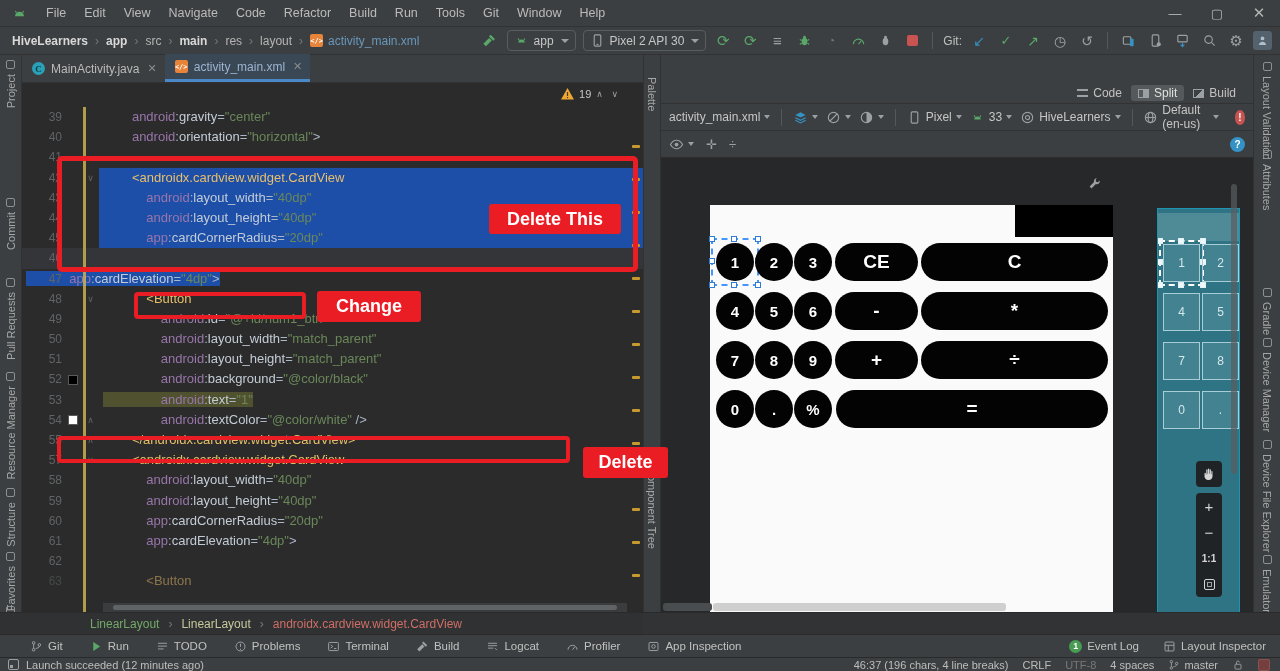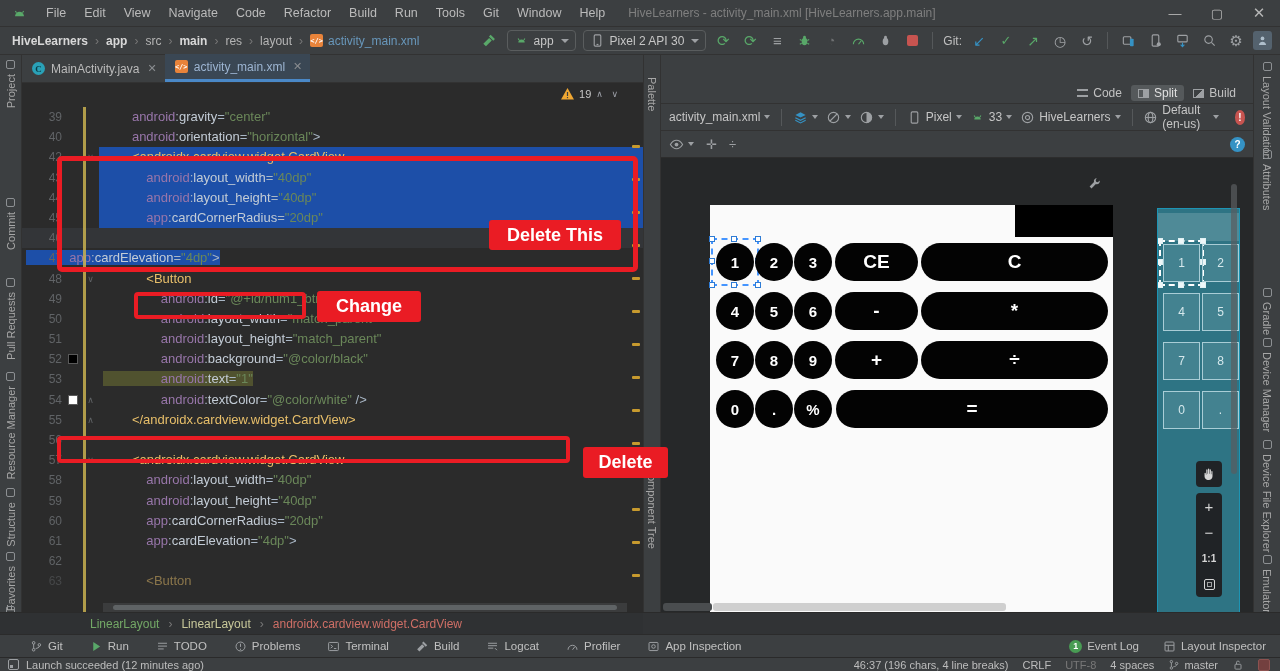--- a/index.html
+++ b/index.html
@@ -196,21 +196,20 @@
 
   <header id="titlebar">
     <span class="logo">
       <svg class="ic green" viewBox="0 0 16 16">
           <path class="f" d="M3.2 11a4.8 4.8 0 0 1 9.6 0z"></path>
           <path d="M4.8 7.2L3.6 5.4M11.2 7.2l1.2-1.8"></path>
           <circle class="f" cx="6" cy="9.6" r=".7" fill="#3c3f41"></circle>
         </svg>
     </span>
     <nav id="menus"><span class="mi">File</span><span class="mi">Edit</span><span class="mi">View</span><span class="mi">Navigate</span><span class="mi">Code</span><span class="mi">Refactor</span><span class="mi">Build</span><span class="mi">Run</span><span class="mi">Tools</span><span class="mi">Git</span><span class="mi">Window</span><span class="mi">Help</span></nav>
-    <span id="wtitle">HiveLearners - activity_main.xml [HiveLearners.app.main]</span>
     <span id="winctl">
       <span>—</span>
       <span>▢</span>
       <span style="font-size:15px;">✕</span>
     </span>
   </header>
 
   <div id="navbar">
     <div id="bc">
         <span class="bci bold">
@@ -368,35 +367,35 @@
         <span class="tab active">
           <span class="xicon">&lt;/&gt;</span>
           <span>activity_main.xml</span>
             <span class="x">✕</span>
         </span>
       </div>
       <div id="editor">
         <div id="code-lines">
             <div class="cl"><span class="ln">39</span><span class="swc"></span><span class="fo"></span><span class="co">        <span class="cns">android</span><span class="cp">:</span><span class="cat">gravity</span><span class="cp">=</span><span class="cv">"center"</span></span></div>
             <div class="cl"><span class="ln">40</span><span class="swc"></span><span class="fo"></span><span class="co">        <span class="cns">android</span><span class="cp">:</span><span class="cat">orientation</span><span class="cp">=</span><span class="cv">"horizontal"</span><span class="cp">&gt;</span></span></div>
+            <div class="cl"><span class="ln">41</span><span class="swc"></span><span class="fo"></span><span class="co"></span></div>
             <div class="cl sel"><span class="ln">42</span><span class="swc"></span><span class="fo">∨</span><span class="co">        <span class="ct">&lt;androidx.cardview.widget.CardView</span></span></div>
             <div class="cl sel"><span class="ln">43</span><span class="swc"></span><span class="fo"></span><span class="co">            <span class="cns">android</span><span class="cp">:</span><span class="cat">layout_width</span><span class="cp">=</span><span class="cv">"40dp"</span></span></div>
             <div class="cl sel"><span class="ln">44</span><span class="swc"></span><span class="fo"></span><span class="co">            <span class="cns">android</span><span class="cp">:</span><span class="cat">layout_height</span><span class="cp">=</span><span class="cv">"40dp"</span></span></div>
             <div class="cl sel"><span class="ln">45</span><span class="swc"></span><span class="fo"></span><span class="co">            <span class="cns">app</span><span class="cp">:</span><span class="cat">cardCornerRadius</span><span class="cp">=</span><span class="cv">"20dp"</span></span></div>
             <div class="cl care"><span class="ln">46</span><span class="swc"></span><span class="fo"></span><span class="co"><span class="st">            <span class="cns">app</span><span class="cp">:</span><span class="cat">cardElevation</span><span class="cp">=</span><span class="cv">"4dp"</span><span class="cp">&gt;</span></span></span></div>
             <div class="cl"><span class="ln">47</span><span class="swc"></span><span class="fo"></span><span class="co"></span></div>
             <div class="cl"><span class="ln">48</span><span class="swc"></span><span class="fo">∨</span><span class="co">            <span class="ct">&lt;Button</span></span></div>
             <div class="cl"><span class="ln">49</span><span class="swc"></span><span class="fo"></span><span class="co">                <span class="cns">android</span><span class="cp">:</span><span class="cat">id</span><span class="cp">=</span><span class="cv">"@+id/num1_btn"</span></span></div>
             <div class="cl"><span class="ln">50</span><span class="swc"></span><span class="fo"></span><span class="co">                <span class="cns">android</span><span class="cp">:</span><span class="cat">layout_width</span><span class="cp">=</span><span class="cv">"match_parent"</span></span></div>
             <div class="cl"><span class="ln">51</span><span class="swc"></span><span class="fo"></span><span class="co">                <span class="cns">android</span><span class="cp">:</span><span class="cat">layout_height</span><span class="cp">=</span><span class="cv">"match_parent"</span></span></div>
             <div class="cl"><span class="ln">52</span><span class="swc"><span class="swb" style="background: rgb(0, 0, 0);"></span></span><span class="fo"></span><span class="co">                <span class="cns">android</span><span class="cp">:</span><span class="cat">background</span><span class="cp">=</span><span class="cv">"@color/black"</span></span></div>
             <div class="cl"><span class="ln">53</span><span class="swc"></span><span class="fo"></span><span class="co"><span class="hlbox">                <span class="cns">android</span><span class="cp">:</span><span class="cat">text</span><span class="cp">=</span><span class="cv">"1"</span></span></span></div>
             <div class="cl"><span class="ln">54</span><span class="swc"><span class="swb" style="background: rgb(255, 255, 255);"></span></span><span class="fo">∧</span><span class="co">                <span class="cns">android</span><span class="cp">:</span><span class="cat">textColor</span><span class="cp">=</span><span class="cv">"@color/white"</span><span class="cw"> /&gt;</span></span></div>
             <div class="cl"><span class="ln">55</span><span class="swc"></span><span class="fo">∧</span><span class="co">        <span class="ct">&lt;/androidx.cardview.widget.CardView&gt;</span></span></div>
-            <div class="cl"><span class="ln">56</span><span class="swc"></span><span class="fo"></span><span class="co"></span></div>
             <div class="cl"><span class="ln">57</span><span class="swc"></span><span class="fo">∨</span><span class="co">        <span class="ct">&lt;androidx.cardview.widget.CardView</span></span></div>
             <div class="cl"><span class="ln">58</span><span class="swc"></span><span class="fo"></span><span class="co">            <span class="cns">android</span><span class="cp">:</span><span class="cat">layout_width</span><span class="cp">=</span><span class="cv">"40dp"</span></span></div>
             <div class="cl"><span class="ln">59</span><span class="swc"></span><span class="fo"></span><span class="co">            <span class="cns">android</span><span class="cp">:</span><span class="cat">layout_height</span><span class="cp">=</span><span class="cv">"40dp"</span></span></div>
             <div class="cl"><span class="ln">60</span><span class="swc"></span><span class="fo"></span><span class="co">            <span class="cns">app</span><span class="cp">:</span><span class="cat">cardCornerRadius</span><span class="cp">=</span><span class="cv">"20dp"</span></span></div>
             <div class="cl"><span class="ln">61</span><span class="swc"></span><span class="fo"></span><span class="co">            <span class="cns">app</span><span class="cp">:</span><span class="cat">cardElevation</span><span class="cp">=</span><span class="cv">"4dp"</span><span class="cp">&gt;</span></span></div>
             <div class="cl"><span class="ln">62</span><span class="swc"></span><span class="fo"></span><span class="co"></span></div>
             <div class="cl dim"><span class="ln">63</span><span class="swc"></span><span class="fo"></span><span class="co">            <span class="ct">&lt;Button</span></span></div>
           </div>
         <div id="changebar"></div>
         <div id="stripe">
@@ -765,19 +764,19 @@
       <svg class="ic gray" viewBox="0 0 16 16" style="width:12px;height:12px;">
           <rect x="4" y="7" width="8" height="6.5" rx="1"></rect>
           <path d="M6 7V5a2 2 0 0 1 4-.5"></path>
         </svg>
       <span class="notif"></span>
     </span>
   </div>
 
   <div id="overlay">
     <div class="rbox" style="left:57px;top:156px;width:581px;height:116px;"></div>
-    <div class="rlabel" style="left:489px;top:220px;width:132px;height:30px;">Delete This</div>
+    <div class="rlabel" style="left:489px;top:204px;width:132px;height:30px;">Delete This</div>
     <div class="rbox thin" style="left:134px;top:292px;width:172px;height:27px;"></div>
     <div class="rlabel" style="left:317px;top:291px;width:104px;height:31px;">Change</div>
     <div class="rbox thin" style="left:57px;top:436px;width:513px;height:27px;"></div>
     <div class="rlabel" style="left:583px;top:447px;width:85px;height:31px;">Delete</div>
   </div>
 </div>
 
 </body></html>

